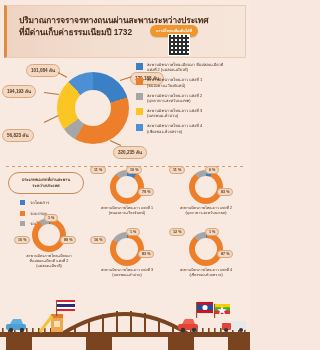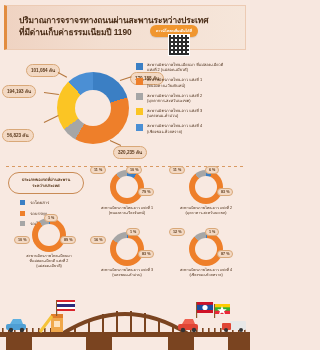--- a/index.html
+++ b/index.html
@@ -10,21 +10,21 @@
     position:relative;
     overflow:hidden;
   }
   .page {
     position:absolute; inset:0;
     background:#f8e9e1;
   }
 
   
   .header {
-    position:absolute; left:4px; top:5px; width:242px; height:45px;
+    position:absolute; left:4px; top:5px; width:242px; height:53px;
     background:linear-gradient(90deg,#efd3c2 0%,#f3ded0 40%,#f6e6da 100%);
     border-left:3px solid #e28c3f;
     border-right:1px solid #eccbb4;
     border-top:1px solid #eccbb4;
     border-bottom:1px solid #eccbb4;
   }
   .title {
     position:absolute; left:12px; top:8px; width:200px;
     font-size:8.4px; font-weight:bold; line-height:12px;
     color:#4a2d17; letter-spacing:-0.1px;
@@ -123,21 +123,21 @@
   .bridge { position:absolute; left:0; bottom:0; width:250px; height:62px; }
 </style>
 </head>
 <body>
 
 <div class="page">
 
   <div class="header">
     <div class="title">
       <span>ปริมาณการจราจรทางถนนผ่านสะพานระหว่างประเทศ</span>
-      <span class="l2">ที่มีด่านเก็บค่าธรรมเนียมปี 1190</span>
+      <span class="l2">ที่มีด่านเก็บค่าธรรมเนียมปี 1732</span>
     </div>
   </div>
   <div class="badge">ดาวน์โหลดเพิ่มเติมได้ที่</div>
   <div class="qr"></div>
 
   <div class="donut-main" id="mainDonut" style="background: conic-gradient(rgb(59, 127, 196) 0deg, rgb(59, 127, 196) 72.7193deg, rgb(238, 127, 42) 72.7193deg, rgb(238, 127, 42) 209.552deg, rgb(166, 166, 166) 209.552deg, rgb(166, 166, 166) 233.832deg, rgb(251, 197, 36) 233.832deg, rgb(251, 197, 36) 316.808deg, rgb(75, 143, 212) 316.808deg, rgb(75, 143, 212) 360deg);"></div>
 
   <div class="cal" style="left:26px;  top:64px;">101,084 คัน</div>
   <div class="cal" style="left:130px; top:72px;">170,188 คัน</div>
   <div class="cal" style="left:2px;   top:85px;">194,193 คัน</div>

